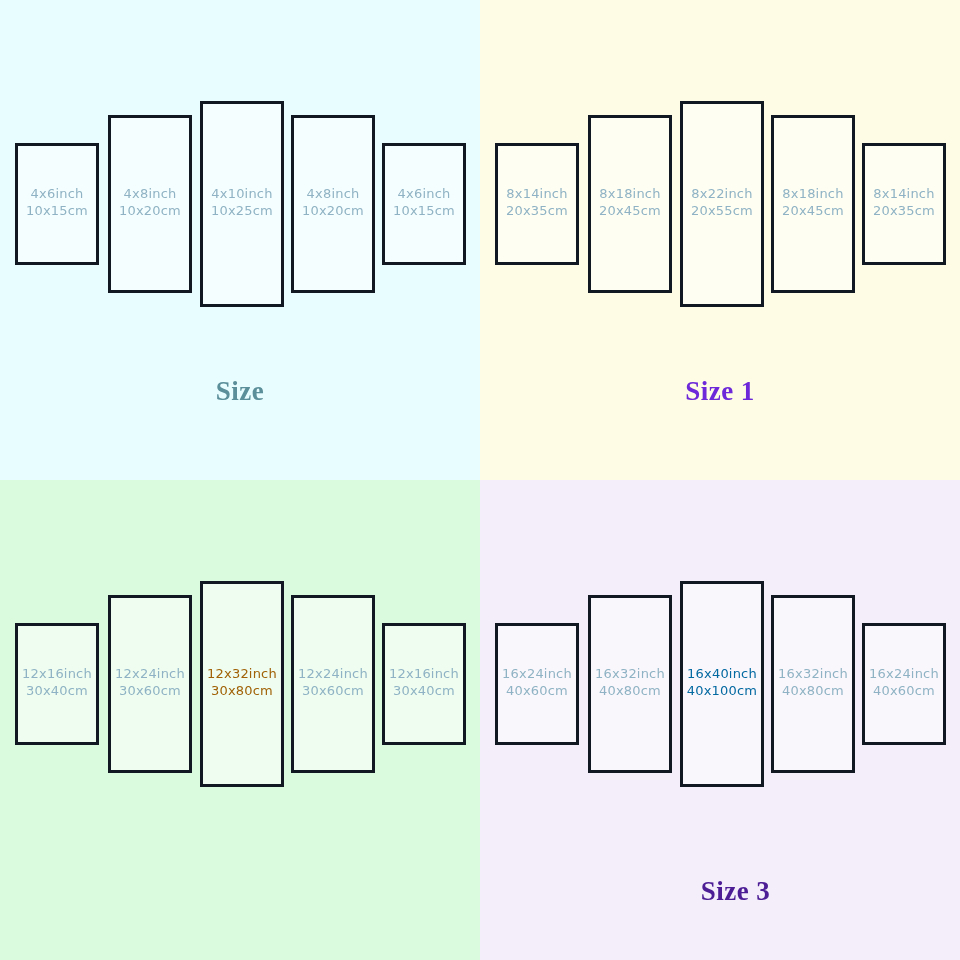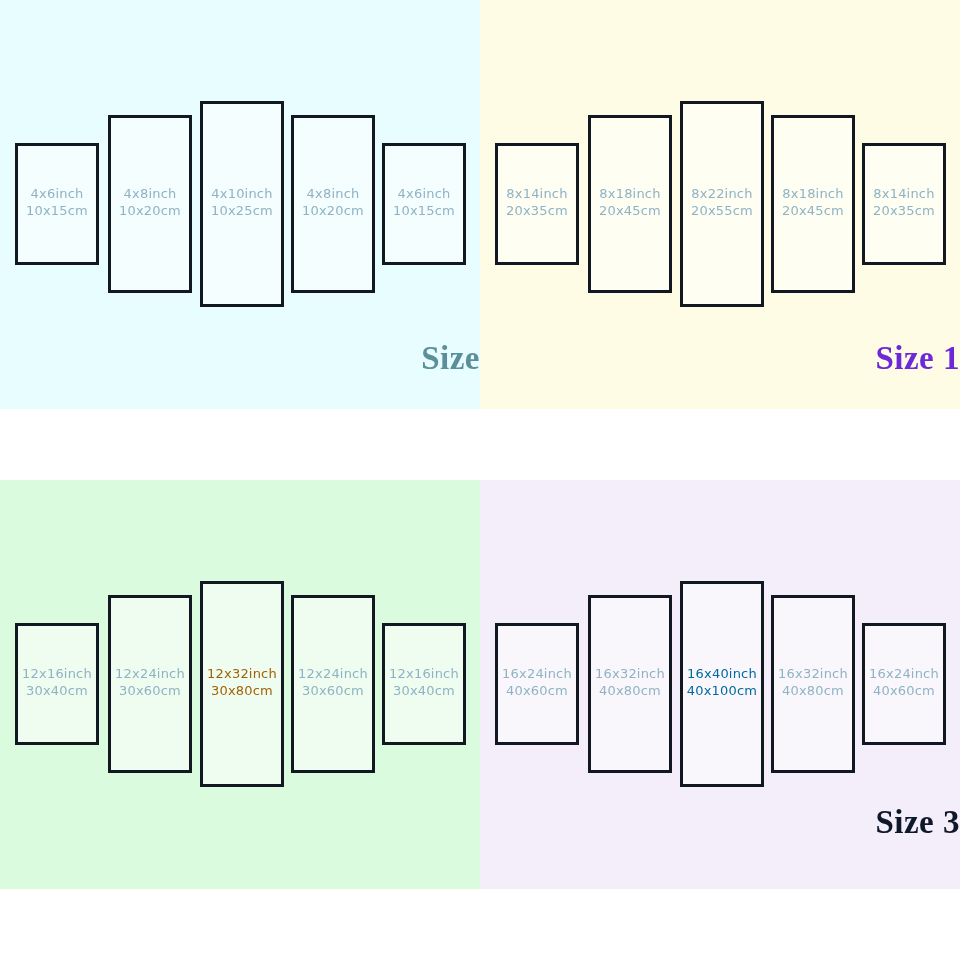--- a/index.html
+++ b/index.html
@@ -11,21 +11,21 @@
   }
   .chart{
     position:relative;
     width:960px;height:960px;
     display:grid;
     grid-template-columns:480px 480px;
     grid-template-rows:480px 480px;
   }
   .quadrant{
     position:relative;
-    width:480px;height:409px;
+    width:480px;height:480px;
     overflow:hidden;
   }
   
   .panels{
     position:absolute;
     left:0;top:0;
     width:480px;height:400px;
   }
   .panel{
     position:absolute;
@@ -42,26 +42,27 @@
     font-size:13px;
     line-height:17px;
     letter-spacing:0.2px;
     white-space:nowrap;
     pointer-events:none;
   }
   .panel-label .ln{display:block;}
   .quad-title{
     position:absolute;
     left:0;right:0;
-    text-align:right;
+    text-align:center;
     color:#5b8f9a;
     font-family:"Liberation Serif",serif;
     font-weight:bold;
-    font-size:33px;
+    font-size:27px;
     letter-spacing:0.5px;
+    margin-top:36px;
   }
 </style>
 </head>
 <body>
 
 <div class="chart">
     <div class="quadrant" style="background: rgb(232, 253, 255);">
       <div class="panels">
         <div class="panel" style="left: 15px; top: 143px; width: 84px; height: 122px; border-color: rgb(17, 24, 33);"></div>
         <div class="panel-label" style="left: 15px; top: 185px; width: 84px; color: rgb(143, 179, 196);">
@@ -171,15 +172,15 @@
         <div class="panel-label" style="left: 291px; top: 185px; width: 84px; color: rgb(143, 179, 196);">
           <span class="ln">16x32inch</span>
           <span class="ln">40x80cm</span>
         </div>
         <div class="panel" style="left: 382px; top: 143px; width: 84px; height: 122px; border-color: rgb(17, 24, 33);"></div>
         <div class="panel-label" style="left: 382px; top: 185px; width: 84px; color: rgb(143, 179, 196);">
           <span class="ln">16x24inch</span>
           <span class="ln">40x60cm</span>
         </div>
       </div>
-      <div class="quad-title" style="top: 324px; color: #0f172a; padding-left: 31px;">Size 3</div>
+      <div class="quad-title" style="top: 360px; color: #4c1d95; padding-left: 31px;">Size 3</div>
     </div>
   </div>
 
 </body></html>

